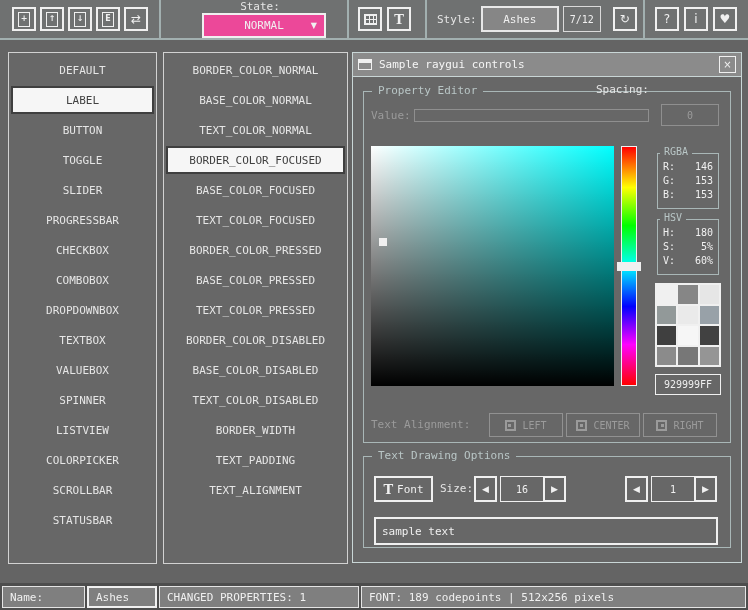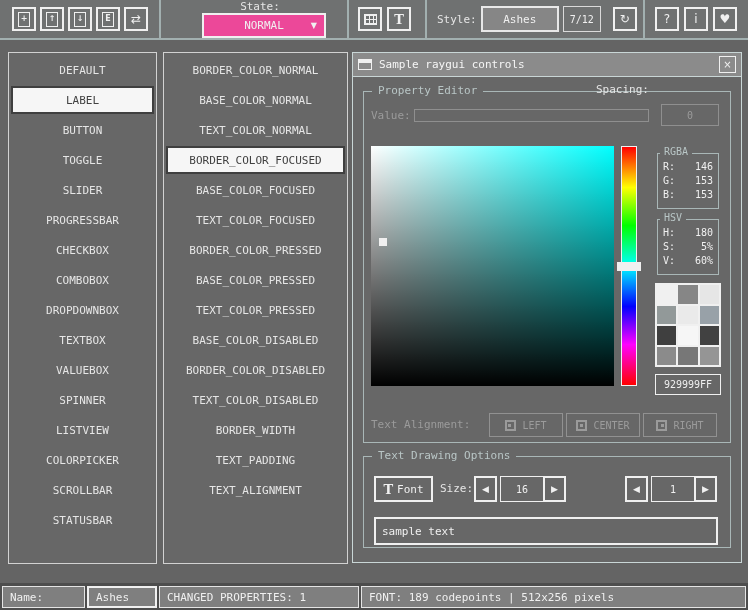--- a/index.html
+++ b/index.html
@@ -208,22 +208,22 @@
 
 <div class="item">BORDER_COLOR_NORMAL</div>
     <div class="item">BASE_COLOR_NORMAL</div>
     <div class="item">TEXT_COLOR_NORMAL</div>
     <div class="item selected">BORDER_COLOR_FOCUSED</div>
     <div class="item">BASE_COLOR_FOCUSED</div>
     <div class="item">TEXT_COLOR_FOCUSED</div>
     <div class="item">BORDER_COLOR_PRESSED</div>
     <div class="item">BASE_COLOR_PRESSED</div>
     <div class="item">TEXT_COLOR_PRESSED</div>
+    <div class="item">BORDER_COLOR_DISABLED</div>
     <div class="item">BASE_COLOR_DISABLED</div>
-    <div class="item">BORDER_COLOR_DISABLED</div>
     <div class="item">TEXT_COLOR_DISABLED</div>
     <div class="item">BORDER_WIDTH</div>
     <div class="item">TEXT_PADDING</div>
     <div class="item">TEXT_ALIGNMENT</div>
   </div>
 
 <div class="win">
   <div class="win-title">
     <span class="win-ic"></span>
     <span>Sample raygui controls</span>

